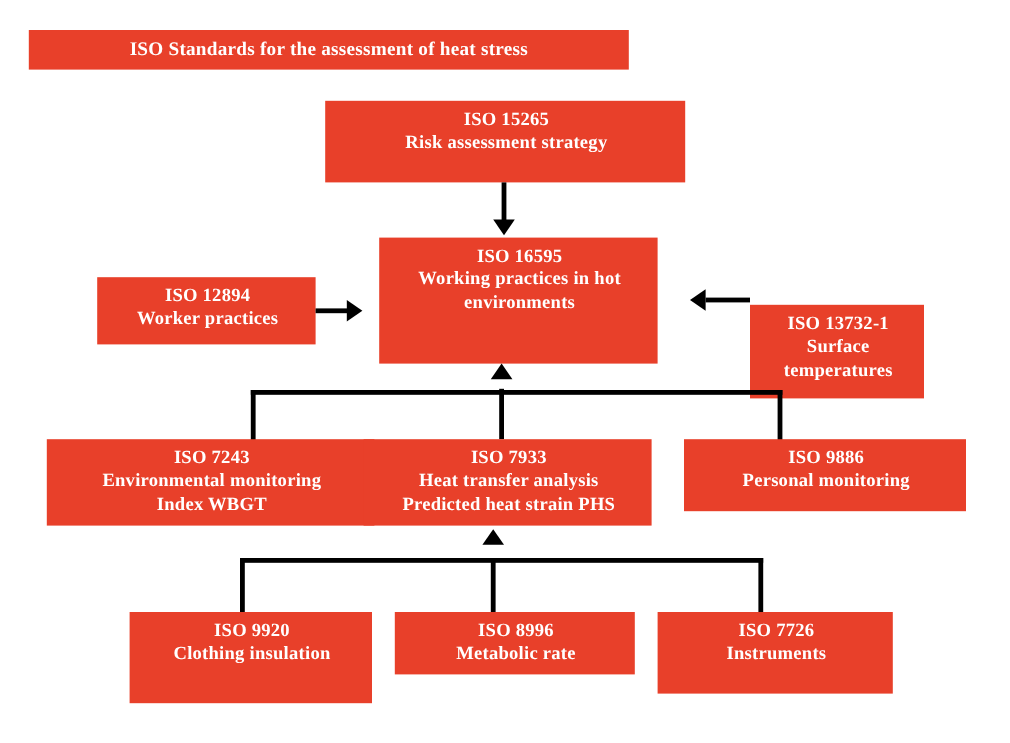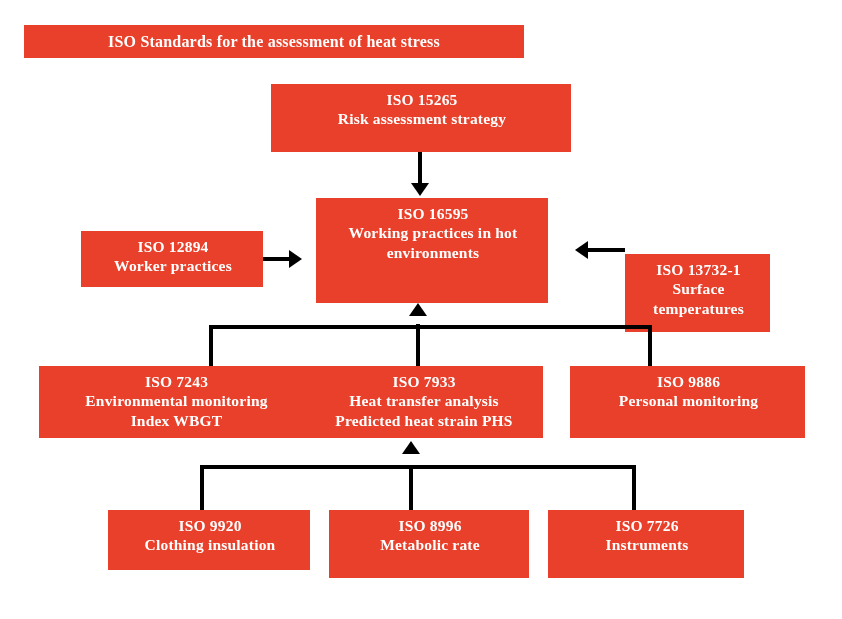--- a/index.html
+++ b/index.html
@@ -113,37 +113,37 @@
     <span class="ln">Environmental monitoring</span>
     <span class="ln">Index WBGT</span>
   </div>
 
   <div class="box" style="left:303px; top:366px; width:240px; height:72px;">
     <span class="ln">ISO 7933</span>
     <span class="ln">Heat transfer analysis</span>
     <span class="ln">Predicted heat strain PHS</span>
   </div>
 
-  <div class="box" style="left:570px; top:366px; width:235px; height:72px;">
+  <div class="box" style="left:570px; top:366px; width:235px; height:60px;">
     <span class="ln">ISO 9886</span>
     <span class="ln">Personal monitoring</span>
   </div>
 
   <div class="line" style="left:409px; top:465px; width:4px; height:45px;"></div>
   <div class="arrow arrow-down" style="left:402px; top:441px; transform: rotate(180deg);"></div>
   <div class="line" style="left:200px; top:465px; width:436px; height:4px;"></div>
   <div class="line" style="left:200px; top:465px; width:4px; height:45px;"></div>
   <div class="line" style="left:632px; top:465px; width:4px; height:45px;"></div>
 
-  <div class="box" style="left:108px; top:510px; width:202px; height:60px;">
+  <div class="box" style="left:108px; top:510px; width:202px; height:76px;">
     <span class="ln">ISO 9920</span>
     <span class="ln">Clothing insulation</span>
   </div>
 
-  <div class="box" style="left:329px; top:510px; width:200px; height:68px;">
+  <div class="box" style="left:329px; top:510px; width:200px; height:52px;">
     <span class="ln">ISO 8996</span>
     <span class="ln">Metabolic rate</span>
   </div>
 
   <div class="box" style="left:548px; top:510px; width:196px; height:68px;">
     <span class="ln">ISO 7726</span>
     <span class="ln">Instruments</span>
   </div>
 
 </div>

